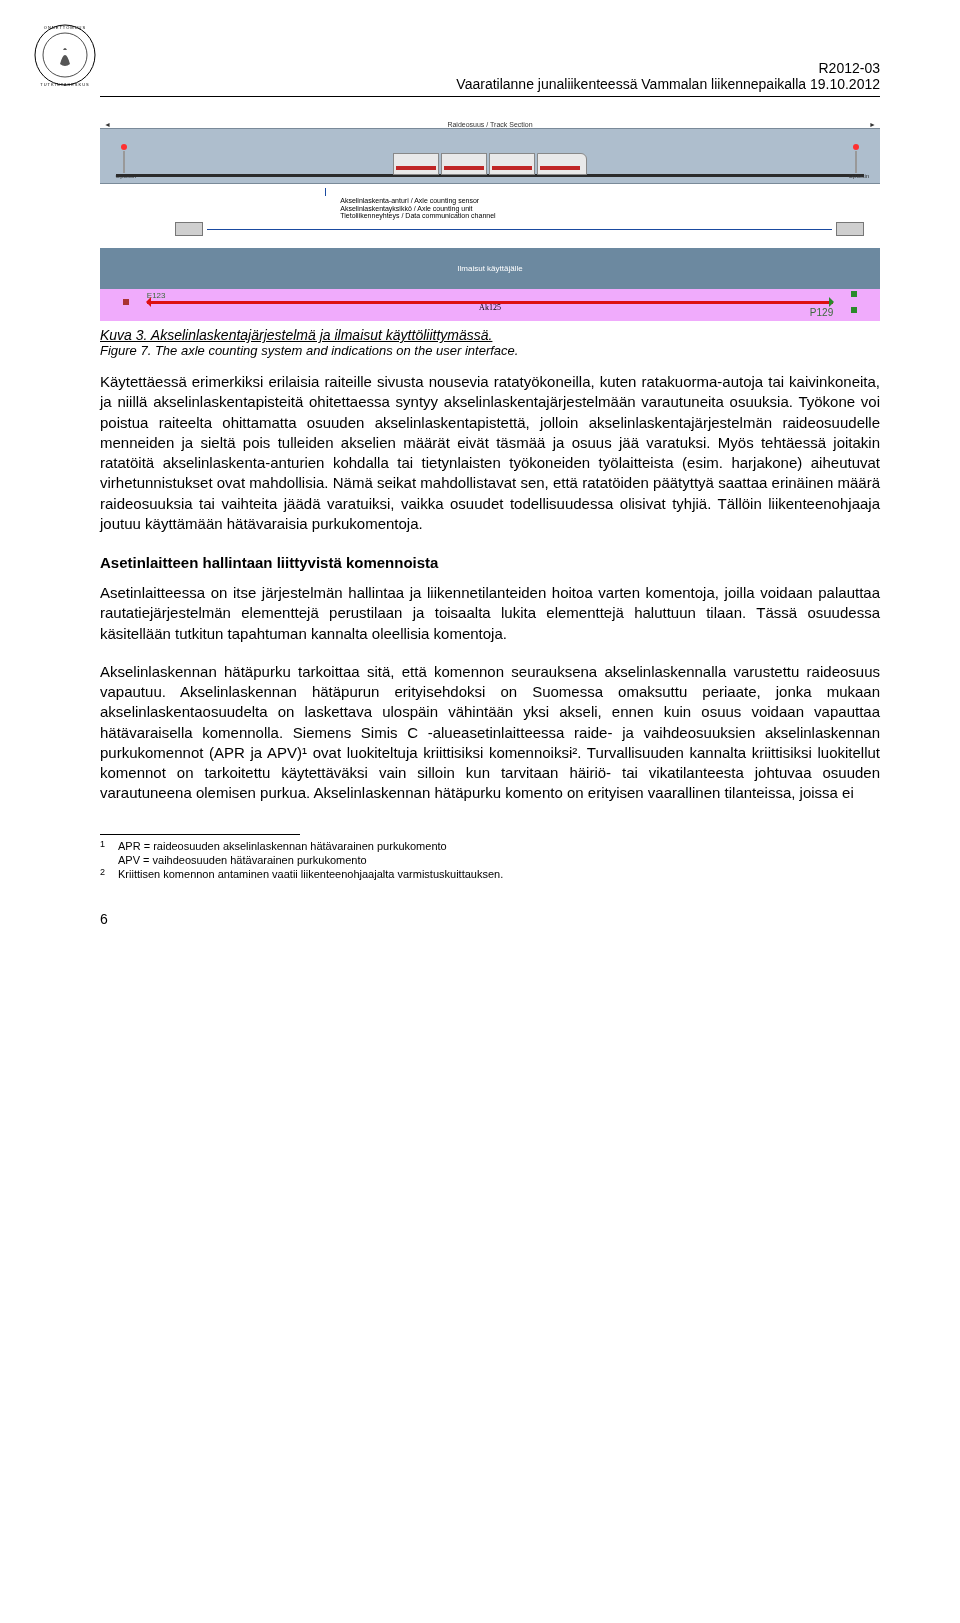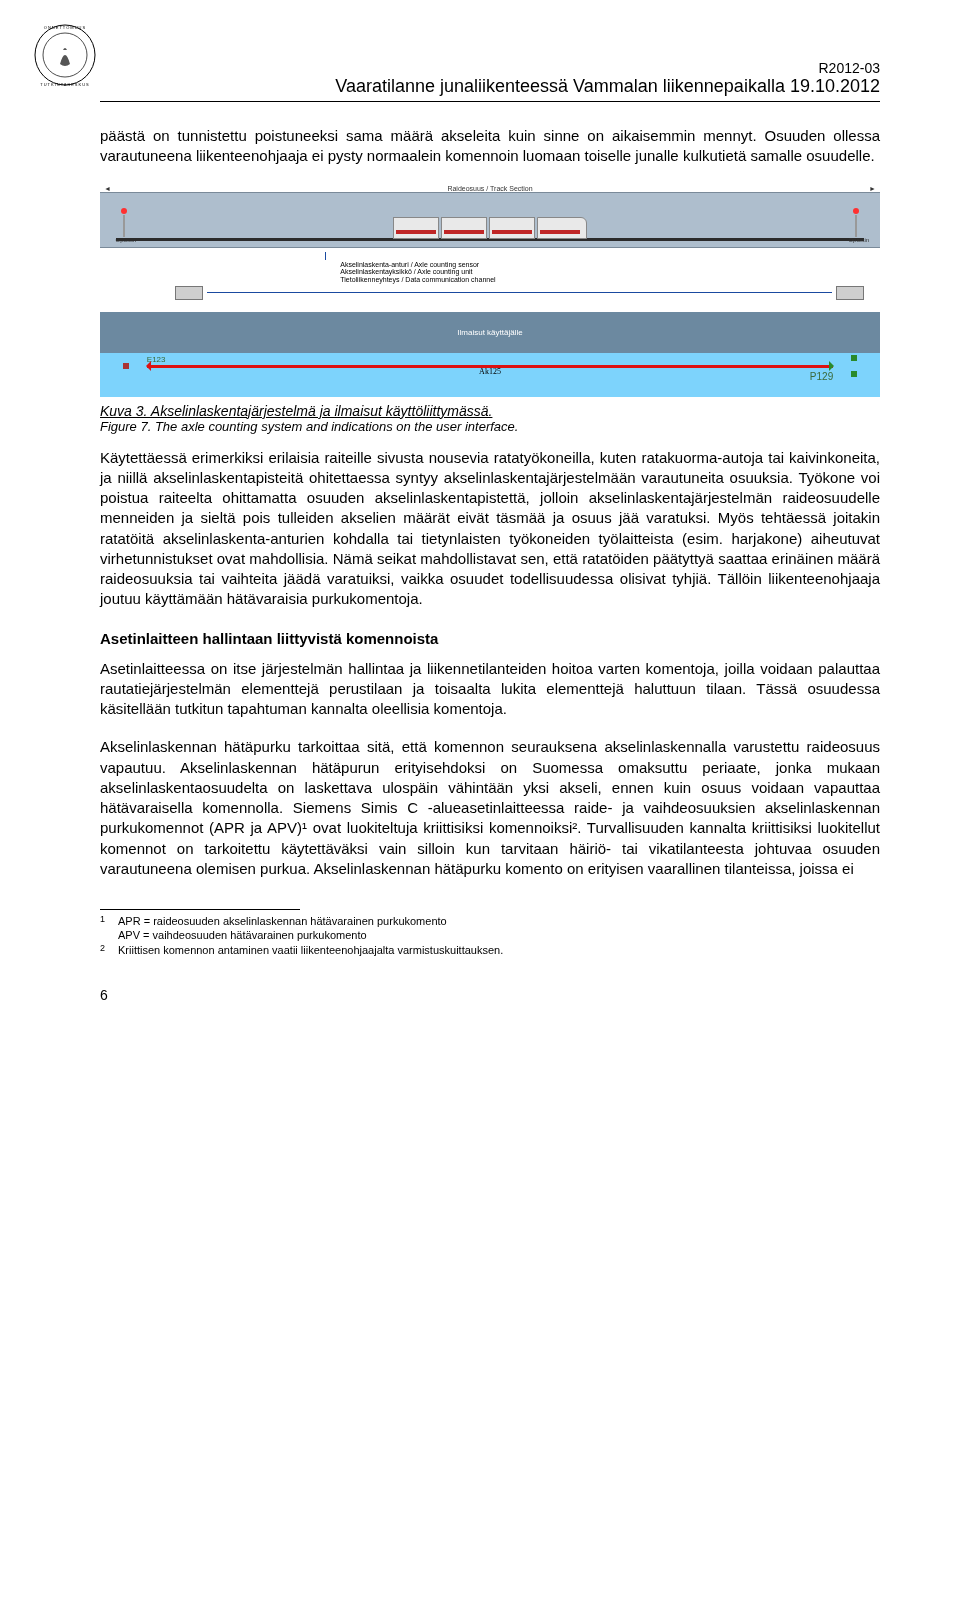--- a/index.html
+++ b/index.html
@@ -23,21 +23,21 @@
     top: -40px;
     width: 70px;
     height: 70px;
   }
   .doc-id {
     text-align: right;
     font-size: 14px;
   }
   .doc-title {
     text-align: right;
-    font-size: 18px;
+    font-size: 14px;
     padding-bottom: 4px;
     border-bottom: 1px solid #000;
   }
   .body-text {
     font-size: 15px;
     text-align: justify;
     line-height: 1.35;
     margin: 10px 0 18px 0;
   }
   .figure {
@@ -123,21 +123,21 @@
   }
   .arrow-sensor .v{ position:absolute; left:28%; width:1px; height:8px; background:#1a4aa0;}
   .label-line{ font-size:7px; color:#000; margin-left:30%; line-height:1.1;}
   .unit-row{ display:flex; align-items:center; gap:4px; margin-left:8%; margin-top:2px;}
   .unit-box{ width:26px; height:12px; background:#cfcfcf; border:1px solid #777;}
   .conn{ flex:1; height:1px; background:#1a4aa0;}
   .notice-bar{
     background:#6c89a0; color:#fff; text-align:center; font-size:8px; padding:16px 0; margin-top:6px;
   }
   .bottom-arrow{
-    position:relative; height:28px; background:#7dd3fc; padding-top:16px;
+    position:relative; height:28px; background:#f0abfc; padding-top:4px;
   }
   .e-label{ position:absolute; left:6%; top:2px; font-size:8px; color:#3a6a3a;}
   .p-label{ position:absolute; right:6%; top:18px; font-size:10px; color:#3a6a3a;}
   .ak-label{ position:absolute; left:50%; transform:translateX(-50%); top:14px; font-size:8px; color:#000;font-family:Liberation Serif, serif;}
   .red-arrow{
     position:absolute; left:6%; right:6%; top:12px; height:3px; background:#d11; 
   }
   .red-arrow::before{
     content:""; position:absolute; left:-6px; top:-4px; border:5px solid transparent; border-right-color:#d11;
   }
@@ -158,21 +158,20 @@
       <circle cx="35" cy="35" r="30" fill="none" stroke="#000" stroke-width="1"></circle>
       <circle cx="35" cy="35" r="22" fill="none" stroke="#000" stroke-width="0.7"></circle>
       <path d="M30 44 q5 -18 10 0 q-5 4 -10 0 M33 30 q2 -4 4 0" fill="#555"></path>
       <text x="35" y="9" text-anchor="middle" font-size="4" letter-spacing="1">ONNETTOMUUS</text>
       <text x="35" y="66" text-anchor="middle" font-size="4" letter-spacing="1">TUTKINTAKESKUS</text>
     </svg>
     <div class="doc-id">R2012-03</div>
     <div class="doc-title">Vaaratilanne junaliikenteessä Vammalan liikennepaikalla 19.10.2012</div>
   </div>
 
-  <p class="body-text">päästä on tunnistettu poistuneeksi sama määrä akseleita kuin sinne on aikaisemmin mennyt. Osuuden ollessa varautuneena liikenteenohjaaja ei pysty normaalein komennoin luomaan toiselle junalle kulkutietä samalle osuudelle.</p>
 
   <div class="figure">
     <div class="diagram">
       <div class="top-labels">
         <span>◄</span>
         <span>Raideosuus / Track Section</span>
         <span>►</span>
       </div>
       <div class="track-area">
         <div class="signal signal-l">

